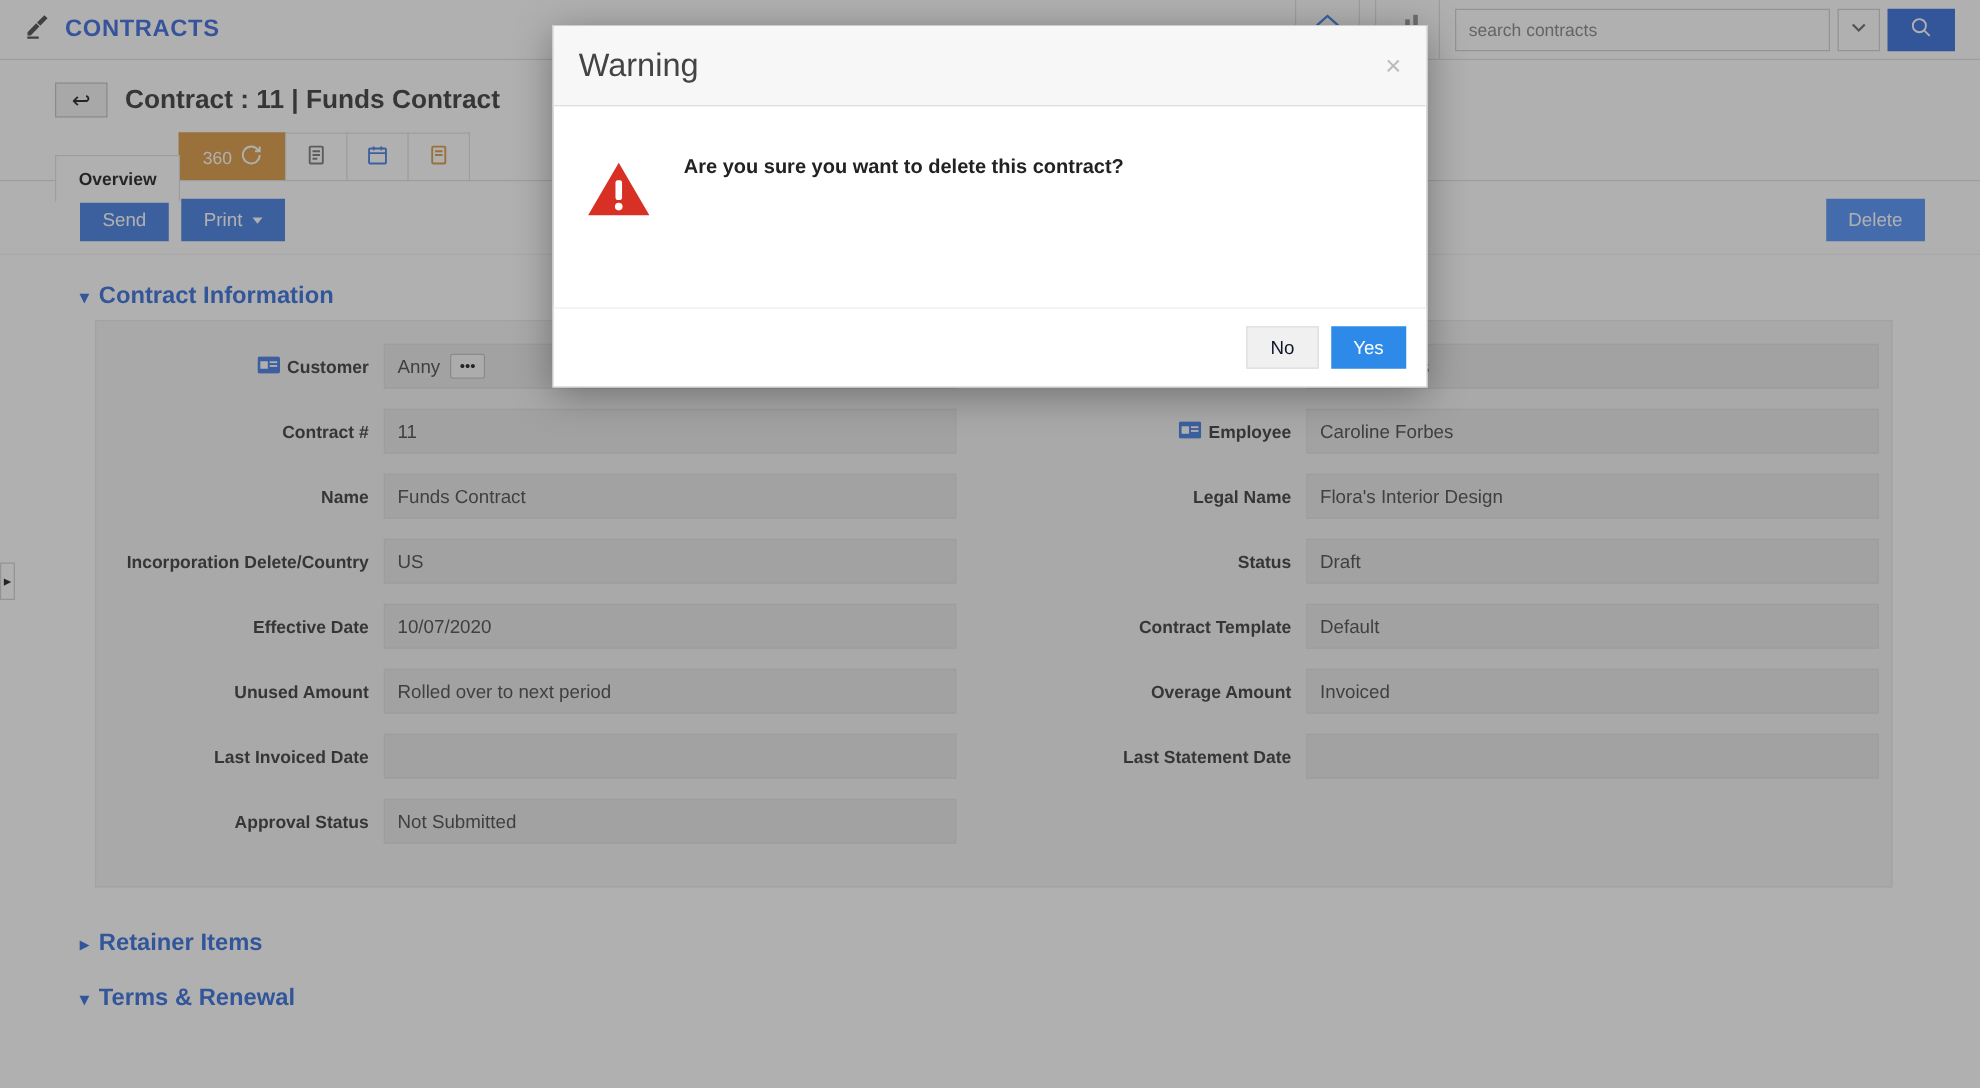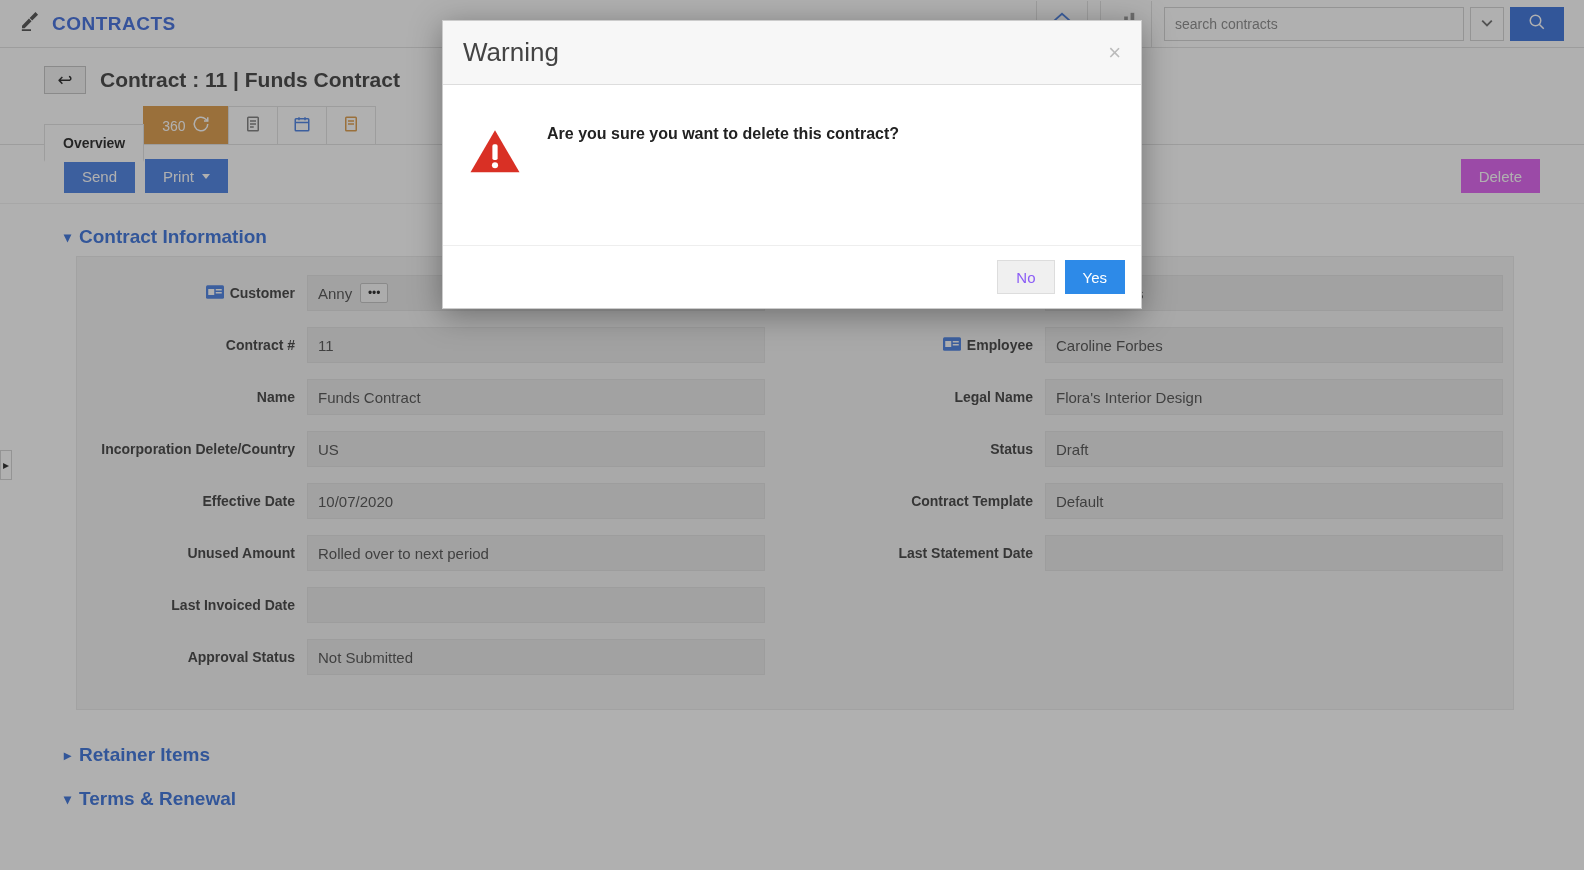--- a/index.html
+++ b/index.html
@@ -28,21 +28,21 @@
     .tab { height: 38px; padding: 0 18px; border: 1px solid #ddd; border-bottom:none; margin-right: -1px; display:flex; align-items:center; gap:6px; font-size:14px; background:#fff; cursor:pointer;}
     .tab.active { background: #fff; font-weight:bold; border-bottom: 2px solid #fff; position:relative; top:18px;}
     .tab.orange { background: #d88b2a; color: #fff; border-color:#d88b2a; }
     .tab-icon-only { width: 50px; justify-content:center; color:#555;}
     .tab svg { width:18px; height:18px; }
 
     
     .action-row { display:flex; padding: 14px 44px 10px 64px; gap: 10px; border-bottom: 1px solid #eee; margin-bottom:8px;}
     .btn { height: 34px; padding: 0 18px; border:none; color:#fff; font-size:15px; cursor:pointer; display:flex; align-items:center; gap:4px;}
     .btn-blue { background: #2d6cdf; }
-    .btn-delete { background:#d946ef; margin-left:auto;justify-content:flex-end; }
+    .btn-delete { background:#3b82f6; margin-left:auto;justify-content:flex-end; }
     .caret-down::after { content:''; display:inline-block; width:0;height:0;border-left:4px solid transparent;border-right:4px solid transparent;border-top:5px solid #fff; margin-left:4px;}
 
     
     .section-head { display:flex; align-items:center; gap:8px; padding: 14px 44px 8px 64px; color:#1a5bd6; font-size:19px; font-weight:bold; cursor:pointer;}
     .section-head .chev { font-size:14px; }
 
     
     .form-panel { margin: 0 70px 20px 76px; background:#f2f2f2; border:1px solid #e5e5e5; padding: 18px 10px 18px 10px;}
     .form-grid { display:grid; grid-template-columns: 1fr 1fr; gap: 0 60px; }
     .field-row { display:flex; align-items:center; margin-bottom: 16px; }
@@ -57,21 +57,21 @@
     
     .overlay { position:absolute; inset:0; background:rgba(80,80,80,0.45); display:flex; align-items:flex-start; justify-content:center; z-index:100; padding-top:20px;}
     .modal { width: 700px; background:#fff; border:1px solid #ccc; box-shadow: 0 6px 30px rgba(0,0,0,0.35);}
     .modal-head { display:flex; align-items:center; padding: 16px 20px; border-bottom:1px solid #ddd; background:#f7f7f7;}
     .modal-title { font-size:26px; color:#444; }
     .modal-close { margin-left:auto; font-size:22px; color:#bbb; cursor:pointer; background:none;border:none;}
     .modal-body { display:flex; align-items:flex-start; gap:24px; padding: 40px 30px 60px 24px; }
     .warn-icon svg { width:56px; height:56px; }
     .modal-msg { font-size:16px; font-weight:bold; color:#222; }
     .modal-foot { display:flex; justify-content:flex-end; gap:10px; padding: 14px 16px; border-top:1px solid #eee; background:#fff;}
-    .btn-no { background:#f0f0f0; color:#8b5cf6; border:1px solid #ddd; height:34px; padding:0 18px; font-size:15px; cursor:pointer;}
+    .btn-no { background:#f0f0f0; color:#0f172a; border:1px solid #ddd; height:34px; padding:0 18px; font-size:15px; cursor:pointer;}
     .btn-yes { background:#2d8ae8; color:#ffffff; border:none; height:34px; padding:0 18px; font-size:15px; cursor:pointer;}
   </style>
 </head>
 <body>
 
 <div class="topbar">
   <div class="topbar-left">
     <span class="gavel-icon">
       <svg viewBox="0 0 24 24" width="22" height="22" fill="#333">
           <path d="M2 21h10v2H2v-2zm11.3-9.5l-2.8-2.8 6.4-6.4 2.8 2.8-6.4 6.4zm-3.5-2.1l2.8 2.8L5 20H2.2v-2.8l7.6-7.8z"></path>
@@ -267,20 +267,24 @@
       </div>
       <div class="field-row">
         <div class="field-label">Status</div>
         <div class="field-value">Draft</div>
       </div>
       <div class="field-row">
         <div class="field-label">Contract Template</div>
         <div class="field-value">Default</div>
       </div>
       <div class="field-row">
+        <div class="field-label">Overage Amount</div>
+        <div class="field-value">Invoiced</div>
+      </div>
+      <div class="field-row">
         <div class="field-label">Last Statement Date</div>
         <div class="field-value"></div>
       </div>
     </div>
   </div>
 </div>
 
 <div class="section-head">
   <span class="chev">▸</span>
   <span>Retainer Items</span>

